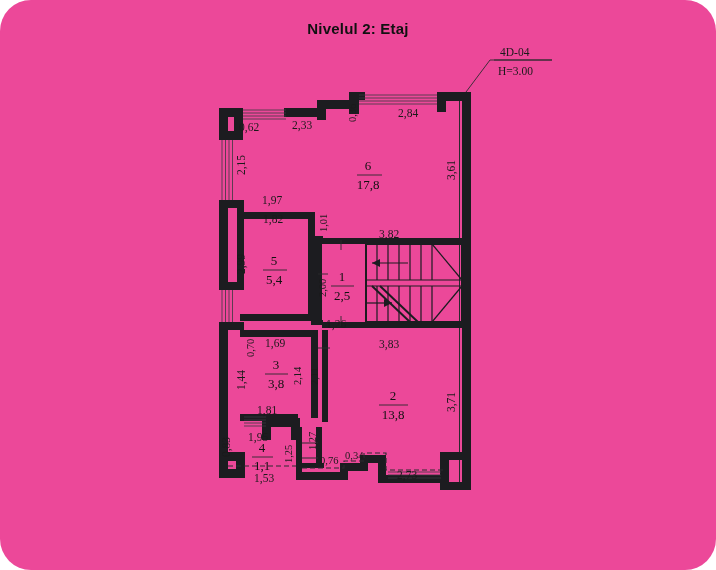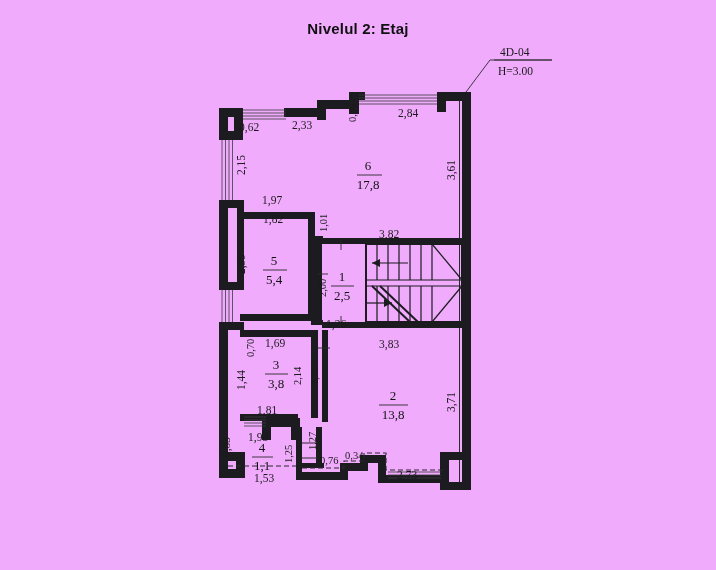--- a/index.html
+++ b/index.html
@@ -13,21 +13,22 @@
     height: 570px;
     position: relative;
     font-family: "Liberation Serif", serif;
     overflow: hidden;
   }
   #plan-root {
     position: absolute;
     left: 0; top: 0;
     width: 716px;
     height: 570px;
-    background: #f0abfc;
+    background: #ec4899;
+    border-radius: 31px;
   }
   #plan-title {
     position: absolute;
     left: 0;
     top: 20px;
     width: 716px;
     text-align: center;
     font-family: "Liberation Sans", sans-serif;
     font-weight: bold;
     font-size: 15px;

